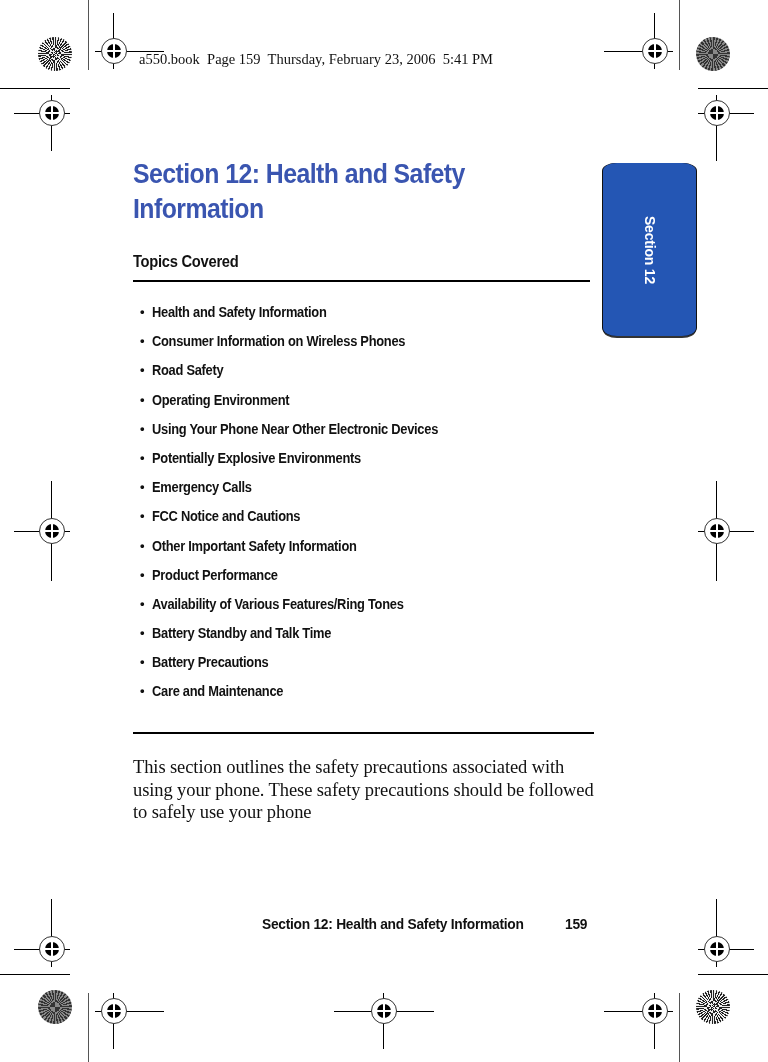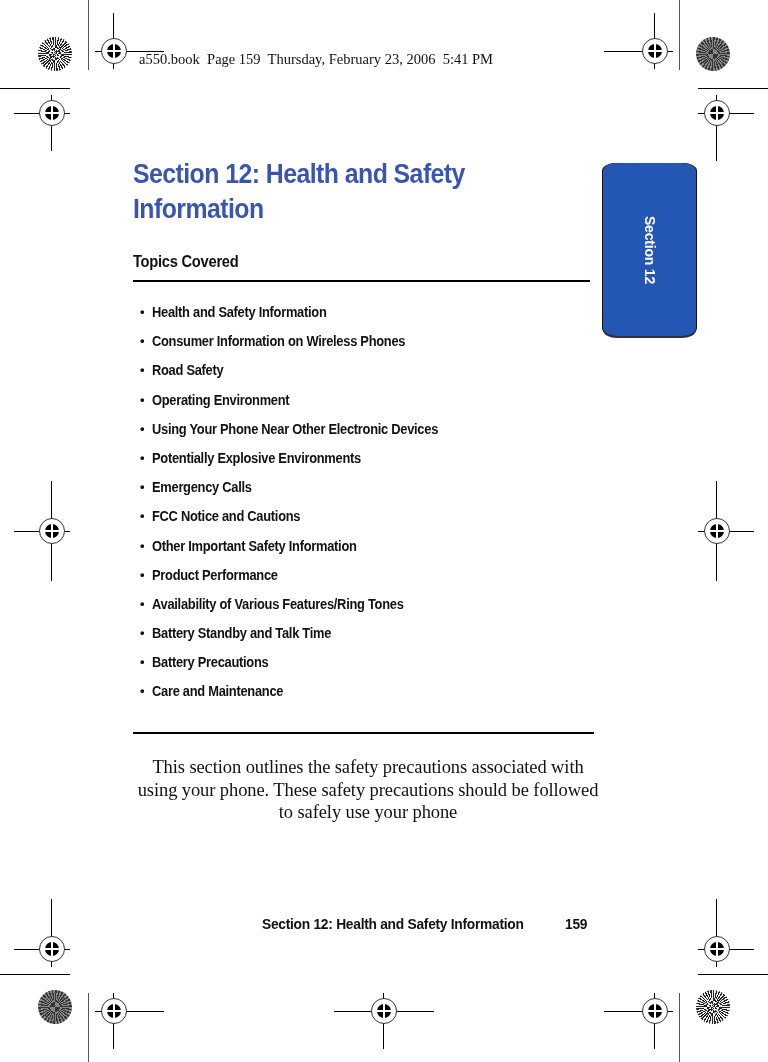--- a/index.html
+++ b/index.html
@@ -175,16 +175,16 @@
       <span class="txt">Battery Precautions</span>
     </li>
   <li>
       <span class="bullet">•</span>
       <span class="txt">Care and Maintenance</span>
     </li>
 </ul>
 
 <div class="rule" style="top:732px; width:461px;"></div>
 
-<p class="intro" style="margin:0;text-align:center;">This section outlines the safety precautions associated with using your phone. These safety precautions should be followed to safely use your phone</p>
+<p class="intro" style="margin:0;">This section outlines the safety precautions associated with using your phone. These safety precautions should be followed to safely use your phone</p>
 
 <div class="footer" style="left:262px;">Section 12: Health and Safety Information</div>
 <div class="footer" style="left:565px;">159</div>
 
 </body></html>

